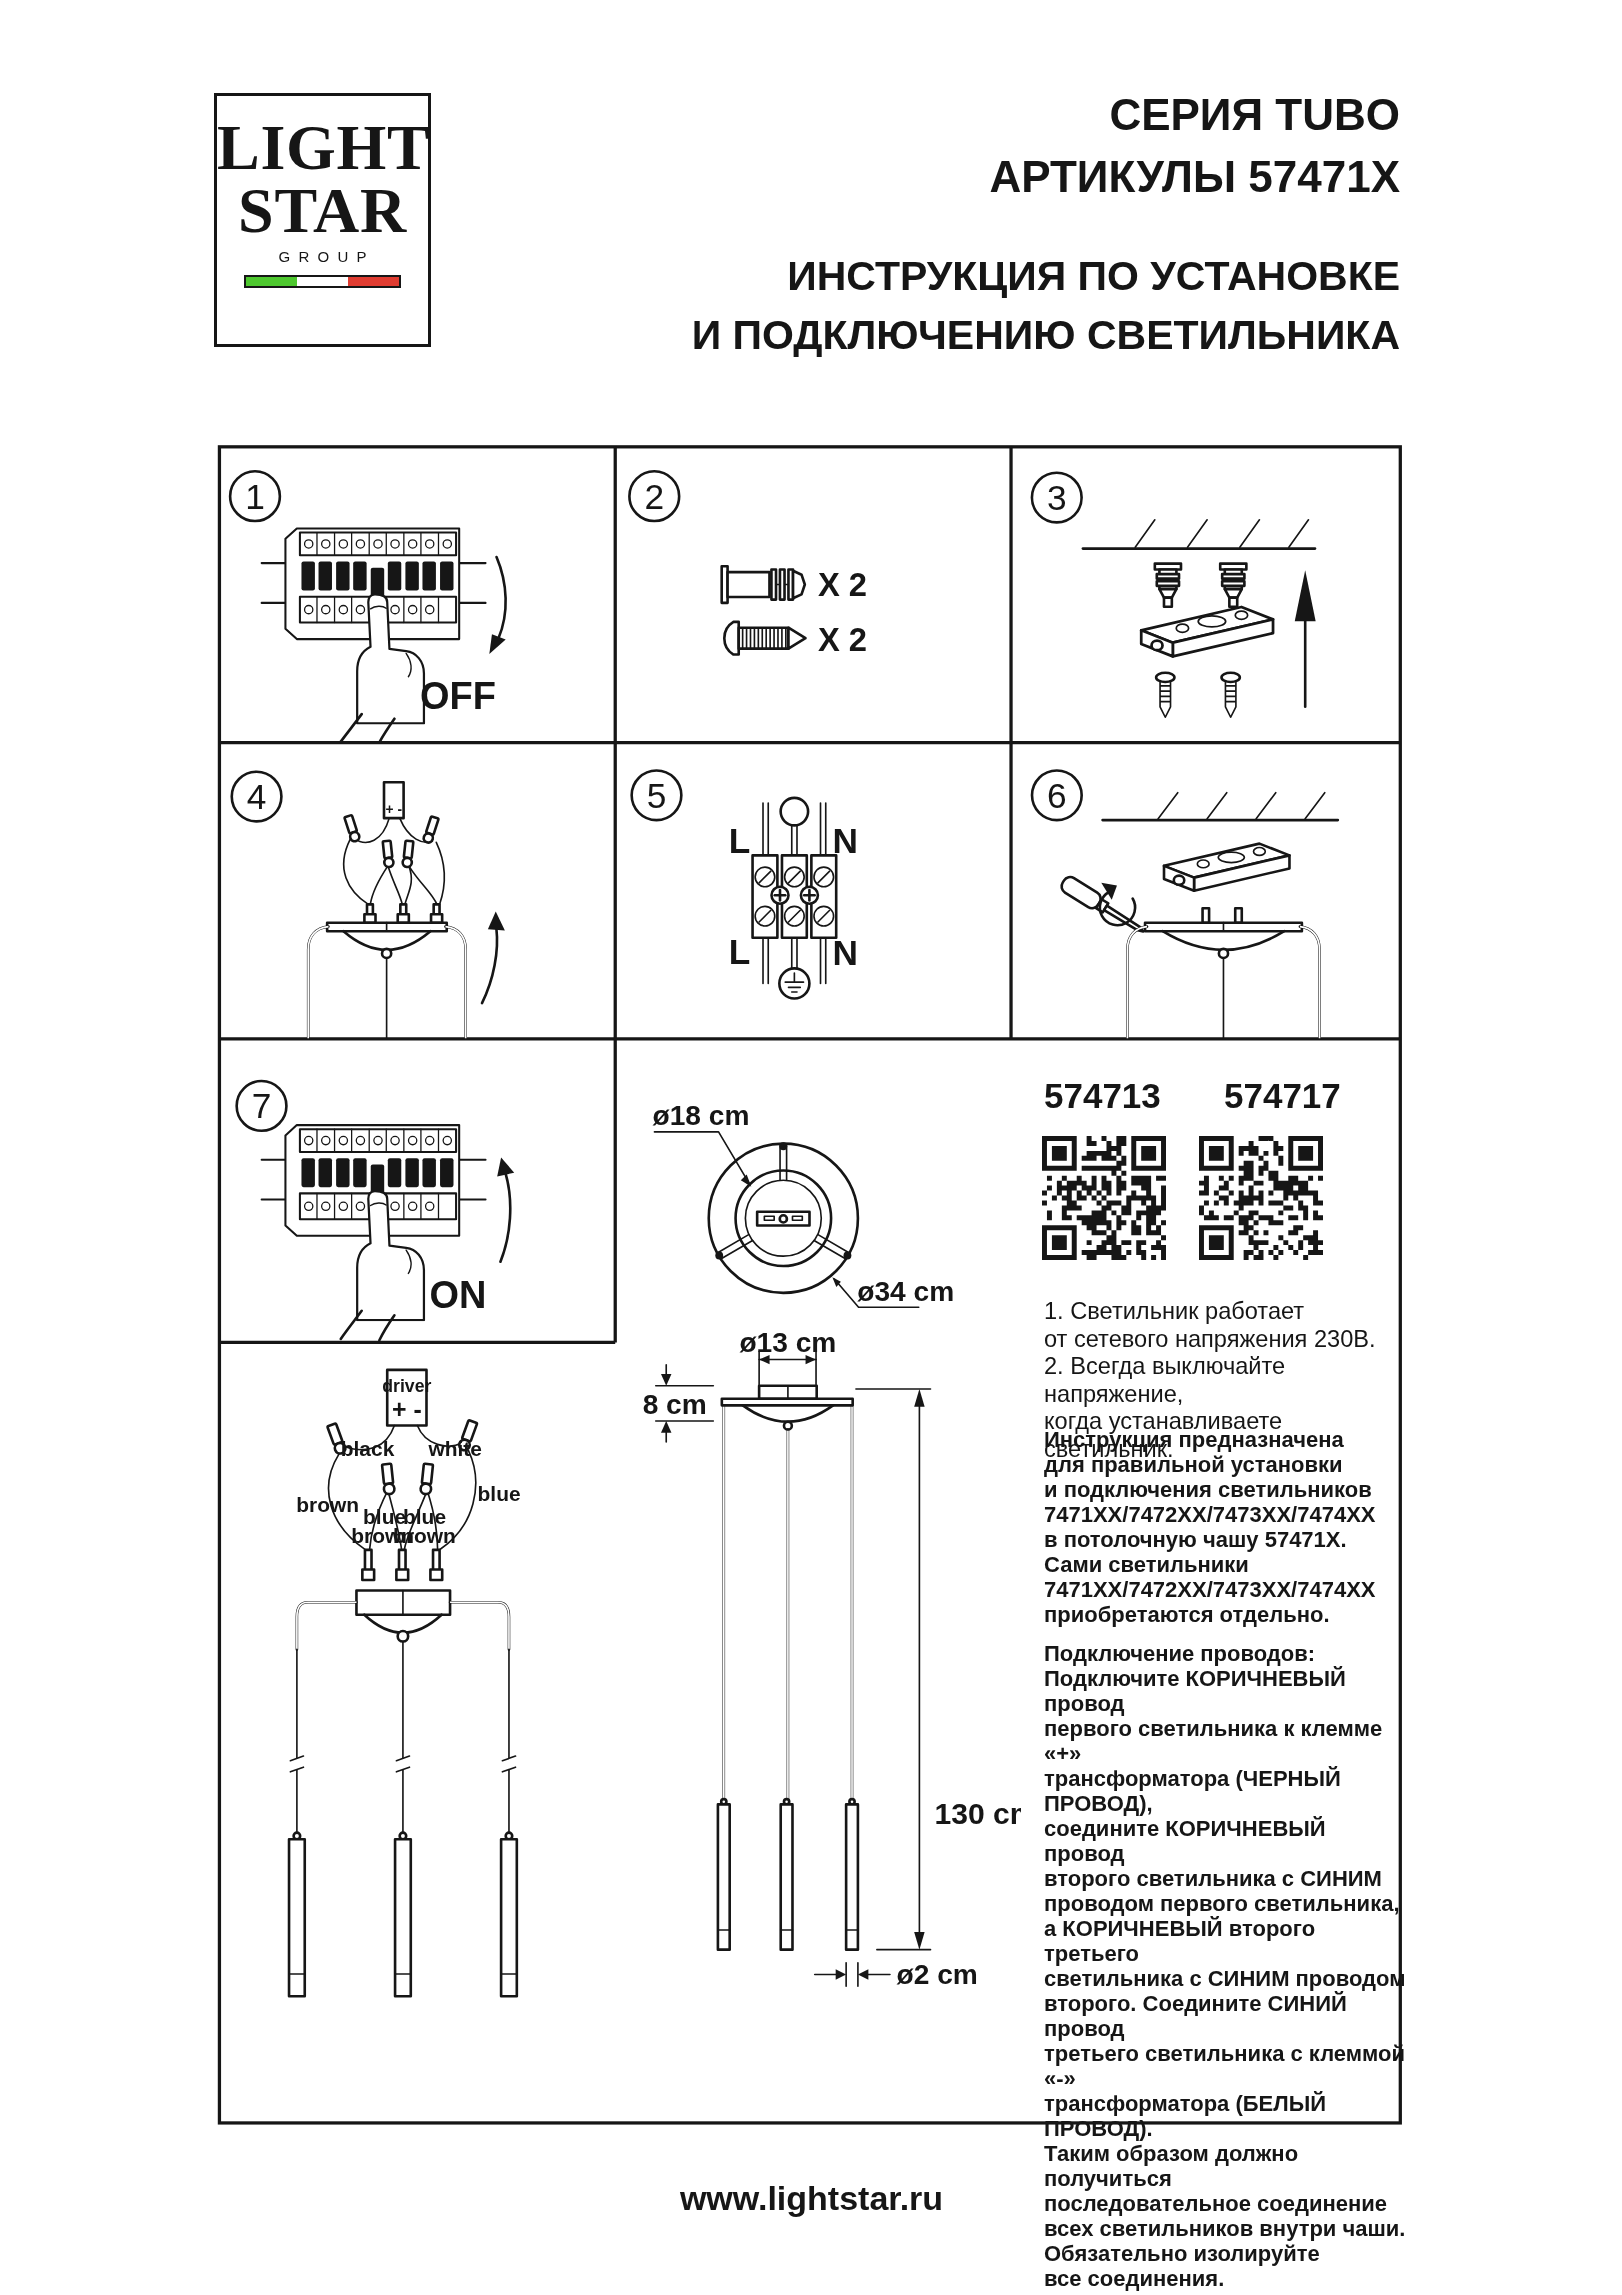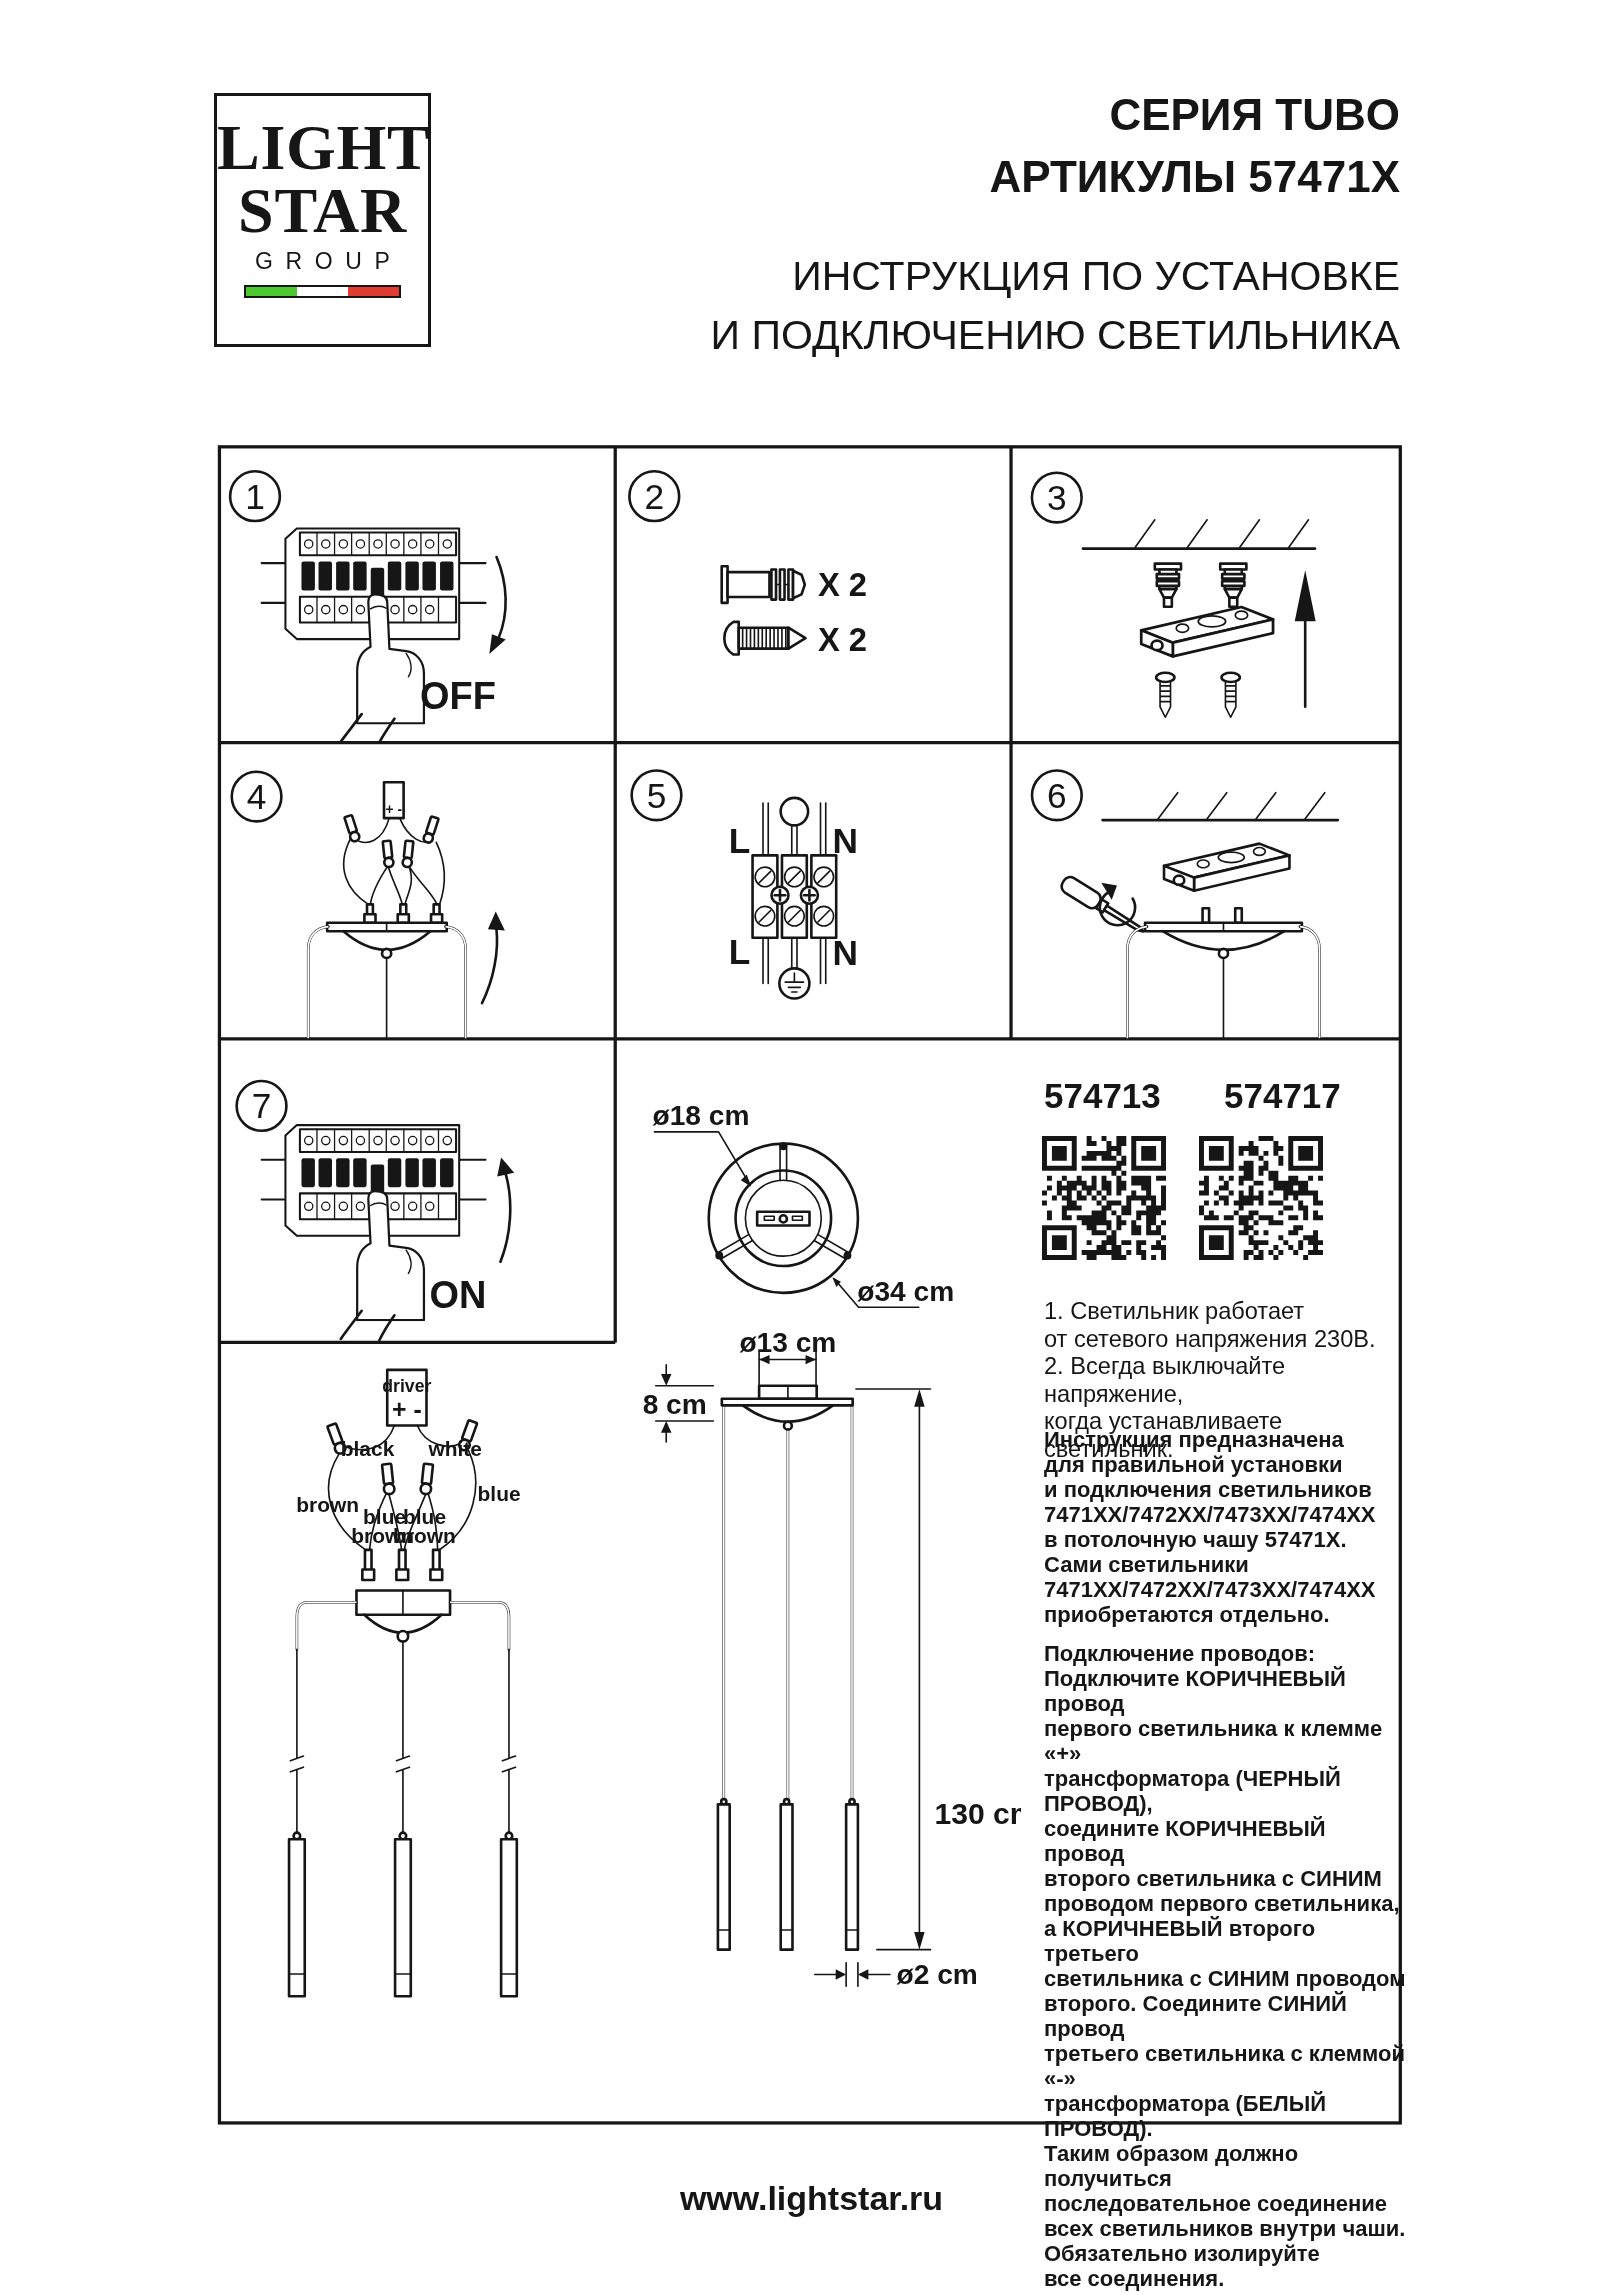--- a/index.html
+++ b/index.html
@@ -3,27 +3,27 @@
 <meta charset="utf-8">
 <style>
   html,body{margin:0;padding:0;background:#e8e8e8;}
   #page{position:relative;width:1623px;height:2295px;background:#ffffff;overflow:hidden;
         font-family:"Liberation Sans",sans-serif;color:#161616;}
   .abs{position:absolute;}
   
   .logo-box{box-sizing:border-box;border:3.9px solid #161616;}
   .logo-word{font-family:"Liberation Serif",serif;font-weight:bold;font-size:64px;line-height:0.98;
              text-align:center;letter-spacing:0.7px;}
-  .logo-group{font-size:23px;letter-spacing:0.55em;text-indent:0.55em;text-align:center;margin-top:5.2px;}
+  .logo-group{font-size:15px;letter-spacing:0.55em;text-indent:0.55em;text-align:center;margin-top:5.2px;}
   .logo-flag{width:153px;height:9.2px;border:2.6px solid #161616;margin:10.5px auto 0 auto;display:flex;}
   .logo-flag span{flex:1;}
   .fg{background:#4ec82f;} .fw{background:#ffffff;} .fr{background:#e03c31;}
   .title-block{text-align:right;}
   .t-big{font-size:44px;font-weight:bold;line-height:1.42;}
-  .t-mid{font-size:41px;font-weight:normal;line-height:1.45;}
+  .t-mid{font-size:41px;font-weight:bold;line-height:1.45;}
   
   .art{font-size:35px;font-weight:bold;width:116px;}
   .notes{font-size:23.6px;line-height:27.5px;}
   .para{font-size:22px;line-height:25px;font-weight:bold;}
   .footer{font-size:34px;font-weight:bold;text-align:center;width:100%;}
   
   svg text{font-family:"Liberation Sans",sans-serif;fill:#161616;}
   .ln{stroke:#161616;stroke-width:4;fill:none;stroke-linecap:round;stroke-linejoin:round;}
   .lnf{stroke:#161616;stroke-width:4;fill:#ffffff;stroke-linejoin:round;}
   .thin{stroke-width:2.5;}

